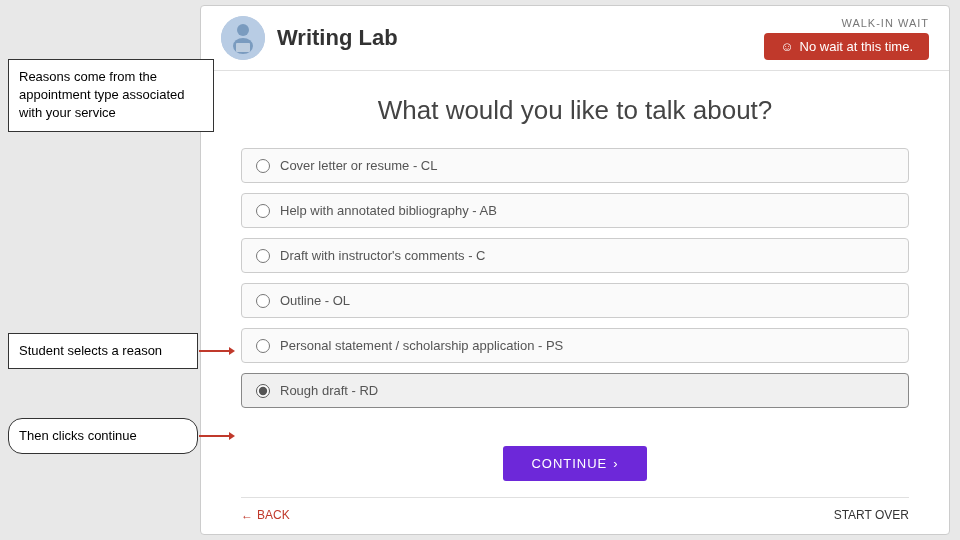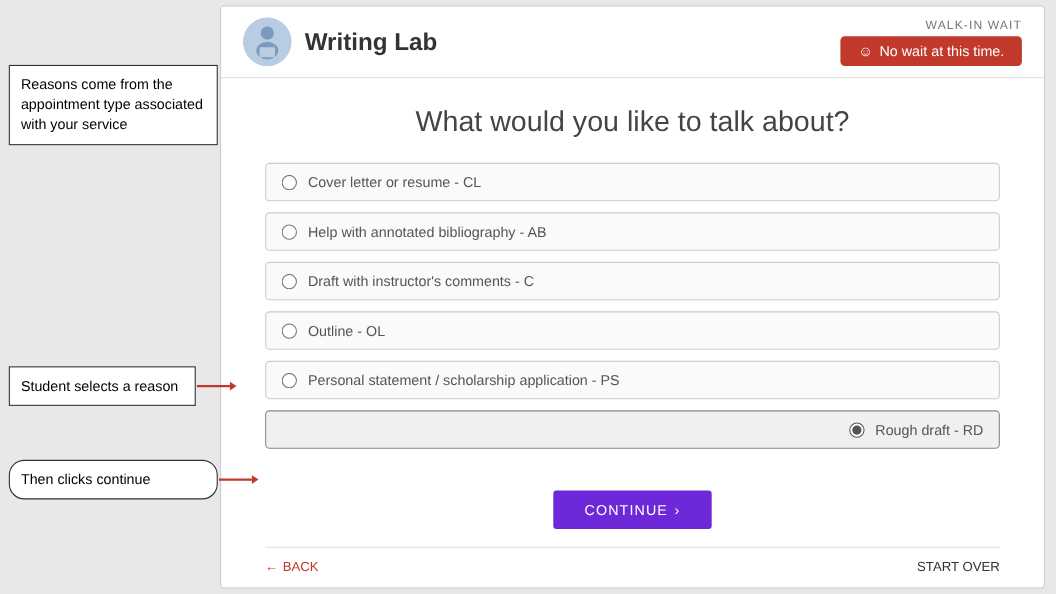--- a/index.html
+++ b/index.html
@@ -21,26 +21,26 @@
       background: #fff;
       border: 1.5px solid #333;
       padding: 8px 10px;
       font-size: 13px;
       line-height: 1.4;
       z-index: 10;
     }
 
     .annotation-reasons {
       top: 59px;
-      width: 190px;
+      width: 206px;
     }
 
     .annotation-student {
       top: 333px;
-      width: 170px;
+      width: 190px;
     }
 
     .annotation-continue {
       top: 418px;
       width: 190px;
       border-radius: 14px;
     }
 
     .arrow-right {
       position: absolute;
@@ -151,21 +151,20 @@
       border-radius: 4px;
       padding: 9px 14px;
       margin-bottom: 10px;
       cursor: pointer;
       background: #fafafa;
     }
 
     .reason-option.selected {
       border-color: #888;
       background: #f0f0f0;
-      justify-content: flex-end;
     }
 
     .reason-option input[type="radio"] {
       accent-color: #555;
       width: 14px;
       height: 14px;
     }
 
     .reason-label {
       font-size: 13px;

